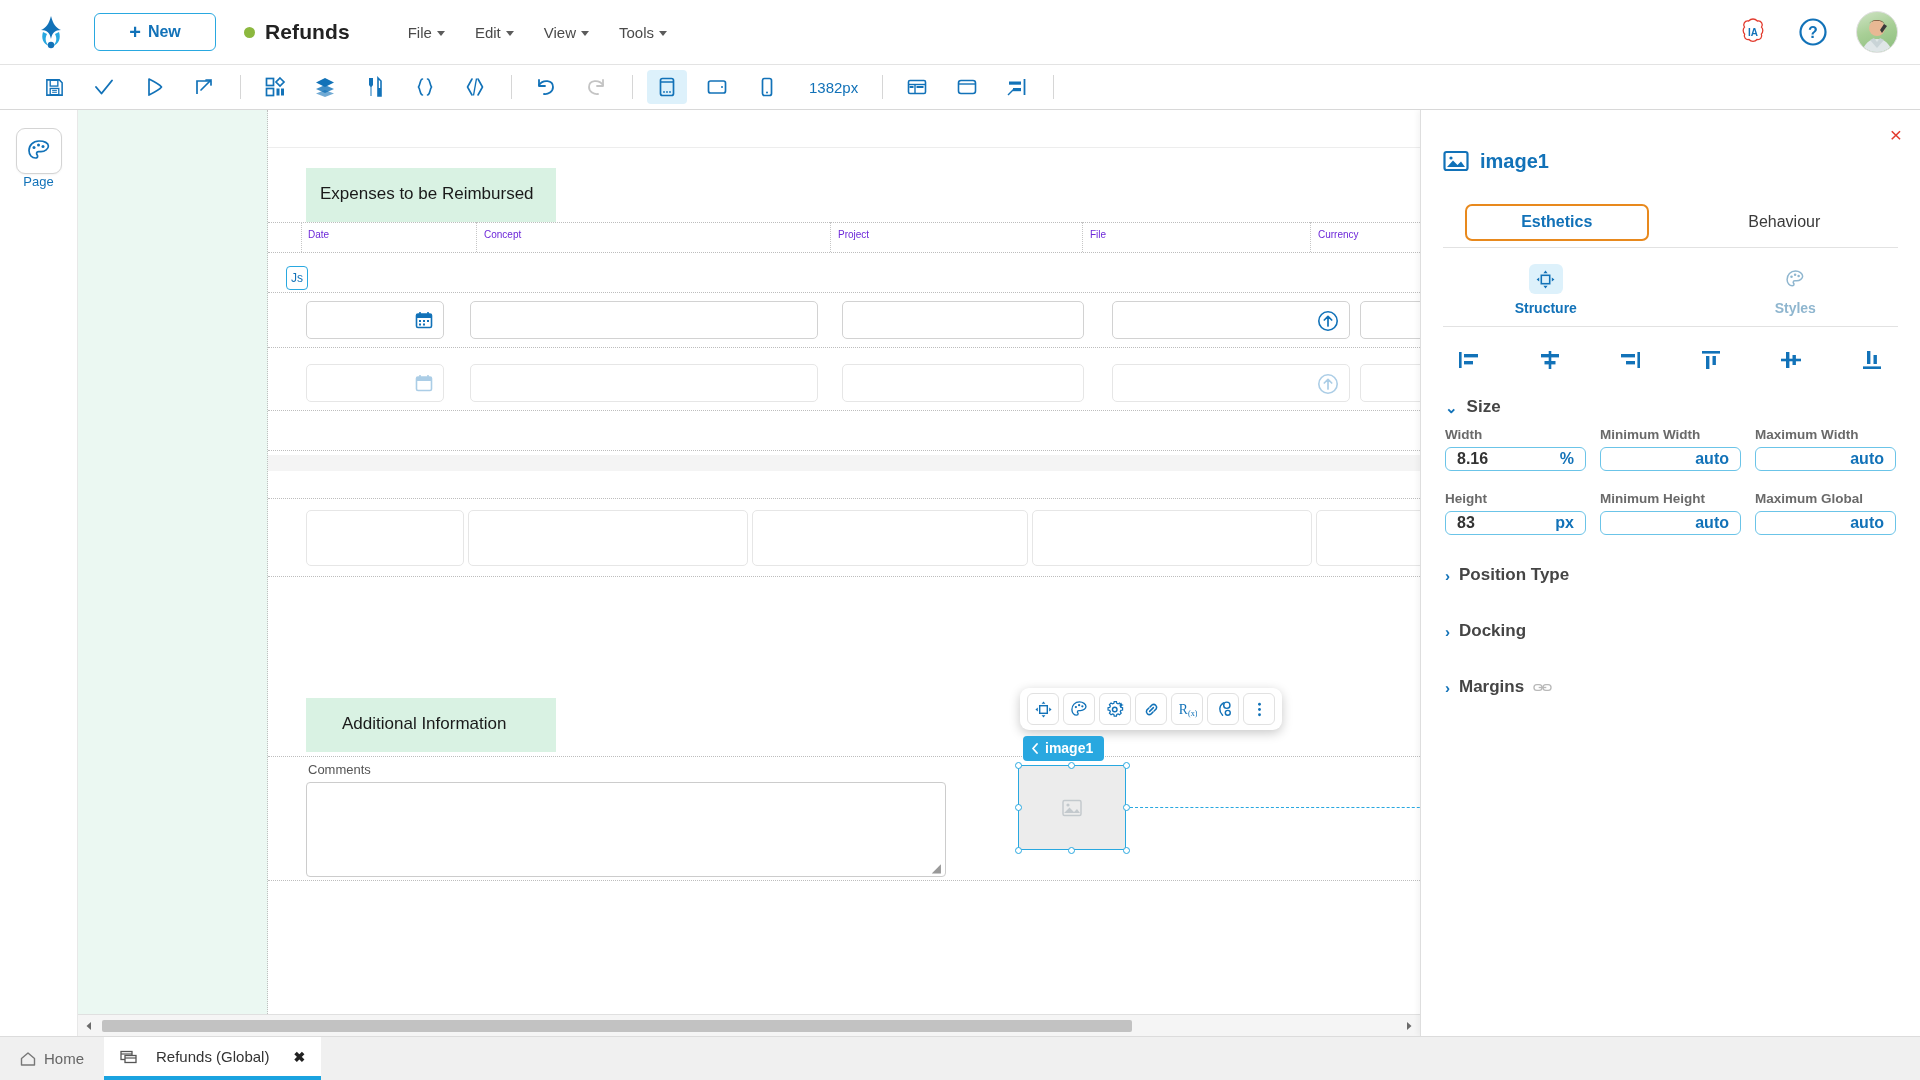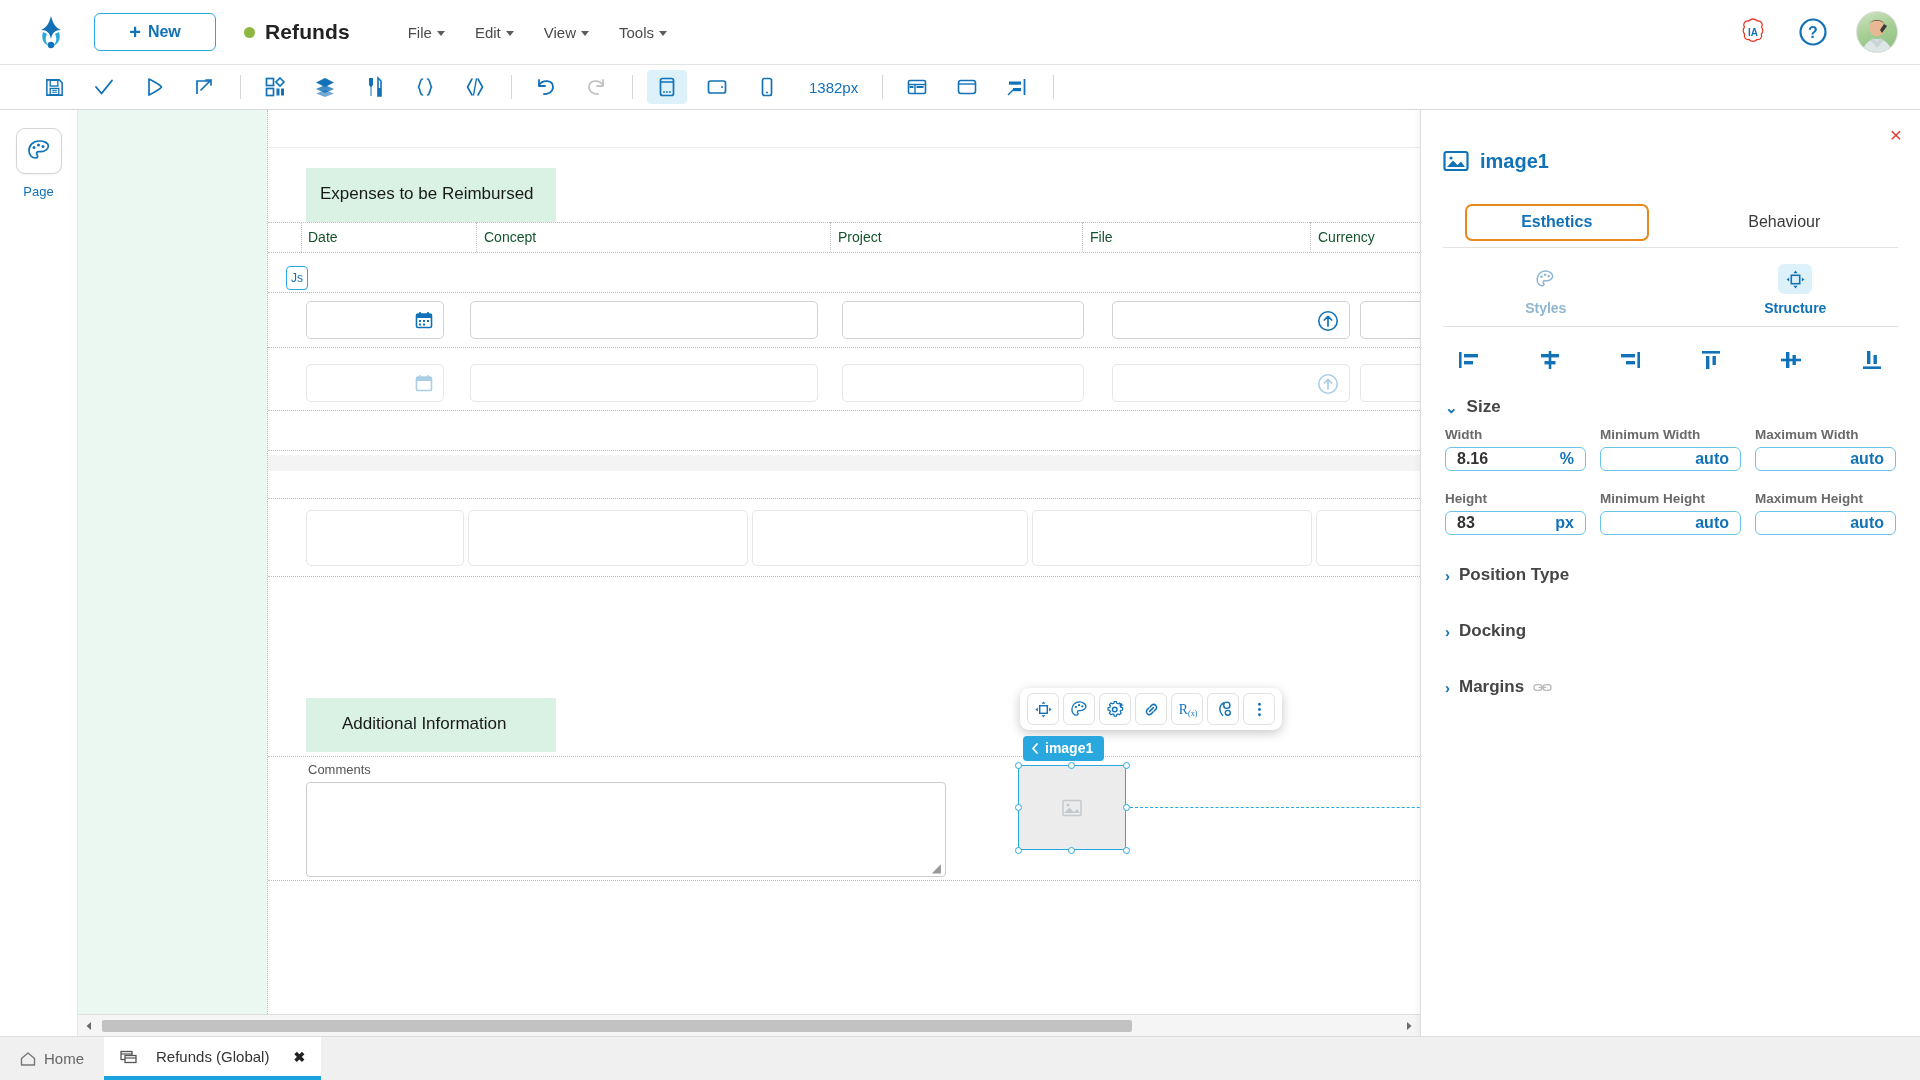--- a/index.html
+++ b/index.html
@@ -67,21 +67,21 @@
 
   
   .body { flex: 1; display: flex; position: relative; min-height: 0; }
 
   
   .left-rail {
     width: 78px; flex: 0 0 78px; background: #fff;
     border-right: 1px solid #e8e8e8; padding-top: 18px;
     display: flex; flex-direction: column; align-items: center;
   }
-  .rail-item { display: flex; flex-direction: column; align-items: center; gap: 10px; cursor: pointer; }
+  .rail-item { display: flex; flex-direction: column; align-items: center; gap: 0; cursor: pointer; }
   .rail-box {
     width: 46px; height: 46px; border: 1px solid #d4d4d4; border-radius: 9px;
     display: flex; align-items: center; justify-content: center; background: #fff;
     box-shadow: 0 1px 2px rgba(0,0,0,.05);
   }
   .rail-label { font-size: 13px; color: #1272b8; }
 
   
   .canvas-area { flex: 1; position: relative; background: #fff; overflow: hidden; min-width: 0; }
   .canvas-gutter { position: absolute; left: 0; top: 0; bottom: 0; width: 190px; background: #ebf8f2; border-right: 1px dotted #bfbfbf; }
@@ -91,21 +91,21 @@
     display: flex; align-items: center; border-top: 1px solid #e0e0e0;
   }
   .scroll-arrow { width: 22px; height: 22px; display: flex; align-items: center; justify-content: center; cursor: pointer; }
   .scroll-thumb { height: 12px; background: #c2c2c2; border-radius: 2px; margin: 0 2px; cursor: pointer; }
 
   
   .form-top-strip { position: absolute; left: 0; right: 0; top: 0; height: 38px; background: #fff; border-bottom: 1px solid #ededed; }
   .sec-band { position: absolute; background: #d9f2e3; }
   .sec-title { position: absolute; font-size: 17px; color: #1a1a1a; }
   .dotted-row { position: absolute; border-top: 1px dotted #bdbdbd; left: 0; right: 0; }
-  .col-head { position: absolute; font-size: 14px; color: #14532d; }
+  .col-head { position: absolute; font-size: 10px; color: #6d28d9; }
   .v-dot { position: absolute; border-left: 1px dotted #c6c6c6; }
   .fld {
     position: absolute; border: 1px solid #d2d2d2; border-radius: 5px; background: #fff;
   }
   .fld.faded { border-color: #e6e6e6; }
   .js-badge {
     position: absolute; width: 22px; height: 24px; border: 1.4px solid #29a8e0; border-radius: 4px;
     background: #fff; color: #1272b8; font-size: 12px; display: flex; align-items: center; justify-content: center;
   }
   .label-sm { position: absolute; font-size: 13px; color: #555; }
@@ -623,40 +623,40 @@
           <div class="rp-tab-ring">
             <div class="rp-tab sel" style="padding:0;">Esthetics</div>
           </div>
         </div>
         <div style="flex:1; display:flex; align-items:center;">
           <div class="rp-tab">Behaviour</div>
         </div>
       </div>
 
       <div class="rp-subtabs">
+        <div class="rp-subtab sel">
+          <div class="st-ico">
+            <svg width="21" height="21" viewBox="0 0 20 20">
+                <rect x="6" y="6" width="8" height="8" fill="none" stroke="#1272b8" stroke-width="1.5"></rect>
+                <path d="M10 1.5 L12 4 L8 4 Z M10 18.5 L8 16 L12 16 Z M1.5 10 L4 8 L4 12 Z M18.5 10 L16 12 L16 8 Z" fill="#1272b8"></path>
+              </svg>
+          </div>
+          <div class="st-label">Structure</div>
+        </div>
         <div class="rp-subtab dim">
           <div class="st-ico">
             <svg width="21" height="21" viewBox="0 0 20 20">
                 <path d="M10 2 C5.3 2 2 5.5 2 10 C2 13.5 4.3 16 6.9 16 C8.1 16 8.6 15.4 8.6 14.6 C8.6 13.7 7.8 13.4 7.8 12.5 C7.8 11.7 8.4 11.1 9.3 11.1 L11.1 11.1 C14.2 11.1 16.8 9.1 16.8 6.8 C16.8 4.5 13.7 2 10 2Z" fill="none" stroke="#8fb6cf" stroke-width="1.4"></path>
                 <circle cx="6.2" cy="7.4" r="1.2" fill="#8fb6cf"></circle>
                 <circle cx="9.6" cy="5.5" r="1.2" fill="#8fb6cf"></circle>
                 <circle cx="13" cy="6.7" r="1.2" fill="#8fb6cf"></circle>
               </svg>
           </div>
           <div class="st-label">Styles</div>
         </div>
-        <div class="rp-subtab sel">
-          <div class="st-ico">
-            <svg width="21" height="21" viewBox="0 0 20 20">
-                <rect x="6" y="6" width="8" height="8" fill="none" stroke="#1272b8" stroke-width="1.5"></rect>
-                <path d="M10 1.5 L12 4 L8 4 Z M10 18.5 L8 16 L12 16 Z M1.5 10 L4 8 L4 12 Z M18.5 10 L16 12 L16 8 Z" fill="#1272b8"></path>
-              </svg>
-          </div>
-          <div class="st-label">Structure</div>
-        </div>
       </div>
       <div class="rp-underline"></div>
 
       <div class="align-row">
         <div class="align-btn">
           <svg width="24" height="22" viewBox="0 0 24 22">
               <rect x="2" y="3" width="2.6" height="16" fill="#1272b8"></rect>
               <rect x="7" y="5" width="14" height="3.4" fill="#1272b8"></rect>
               <rect x="7" y="12" width="9" height="3.4" fill="#1272b8"></rect>
             </svg>
@@ -727,21 +727,21 @@
           <div class="fg-input">
             <span class="val">83</span>
             <span class="unit">px</span>
           </div>
         </div>
         <div class="fg-col">
           <div class="fg-label">Minimum Height</div>
           <div class="fg-input auto">auto</div>
         </div>
         <div class="fg-col">
-          <div class="fg-label">Maximum Height</div>
+          <div class="fg-label">Maximum Global</div>
           <div class="fg-input auto">auto</div>
         </div>
       </div>
 
       <div class="sect-head" style="padding-top:30px;">
         <span class="chev">›</span>
         <span>Position Type</span>
       </div>
       <div class="sect-head" style="padding-top:30px;">
         <span class="chev">›</span>

